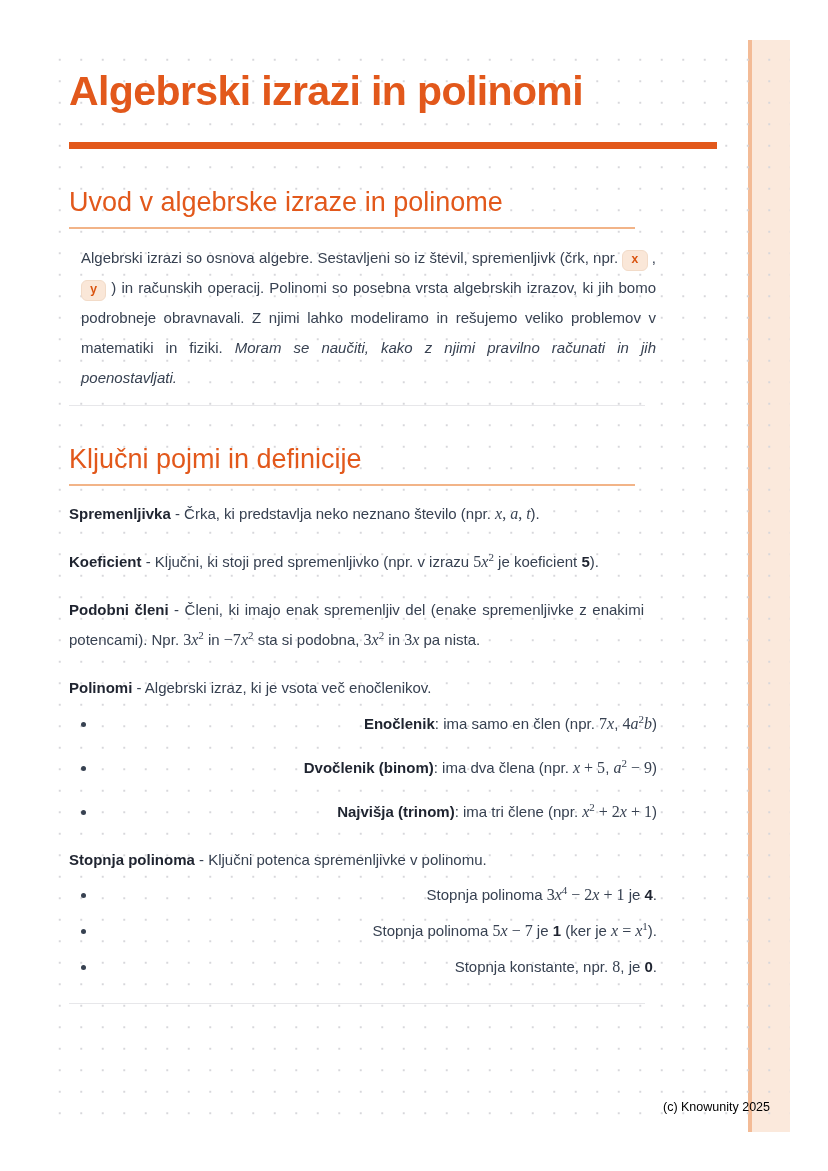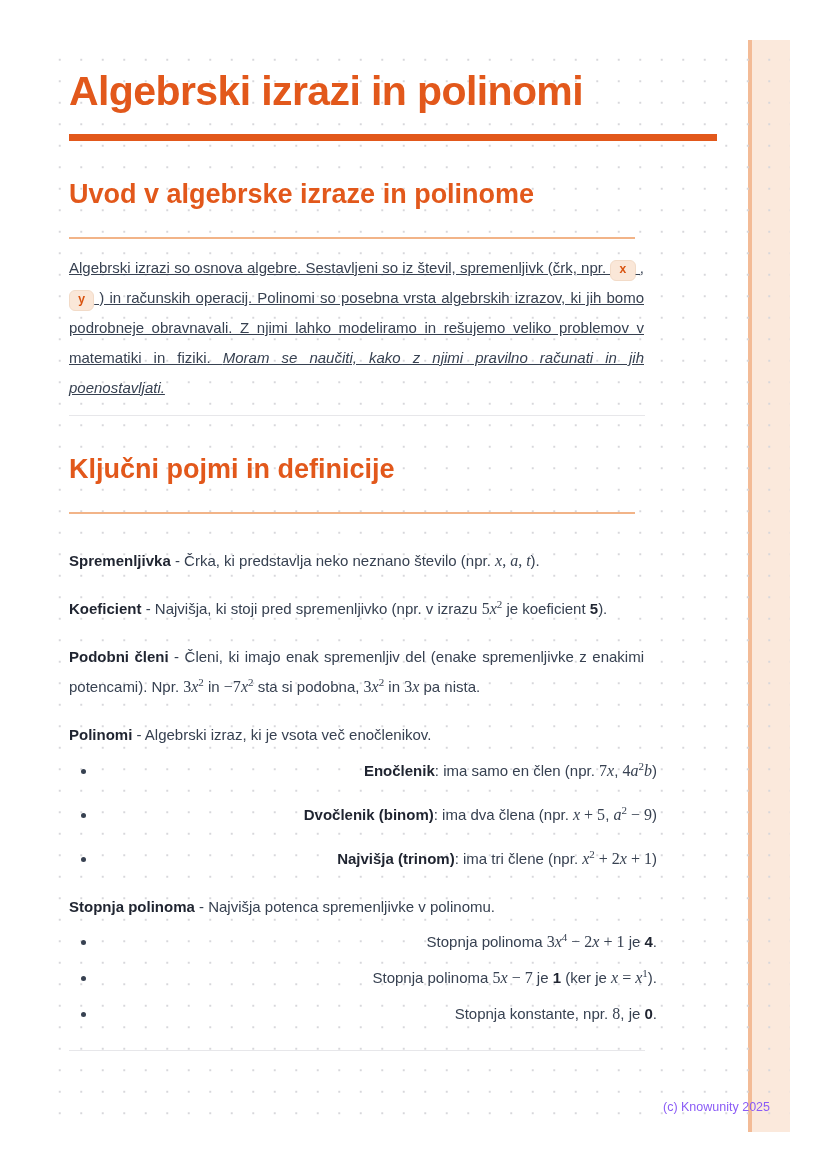--- a/index.html
+++ b/index.html
@@ -17,36 +17,36 @@
     position:absolute;left:45px;top:40px;width:745px;height:1092px;
     background-image:radial-gradient(circle, #d7d7db 1.1px, rgba(0,0,0,0) 1.4px);
     background-size:21.5px 21.5px;background-position:4px 9px;
     pointer-events:none;
   }
   .content{
     position:absolute;left:69px;top:40px;width:648px;color:#374151;
   }
   h1.page-title{
     margin:28px 0 0 0;font-size:41px;line-height:46px;letter-spacing:-0.6px;
-    font-weight:700;color:#e2581b;padding-bottom:20px;border-bottom:7px solid #e2581b;
+    font-weight:700;color:#e2581b;padding-bottom:28px;border-bottom:7px solid #e2581b;
   }
   h2.section-heading{
-    margin:38px 0 0 0;font-size:27px;line-height:31px;font-weight:700;color:#e2581b;
-    width:566px;padding-bottom:27px;border-bottom:2px solid #f2b488;
+    margin:38px 0 0 0;font-size:27px;line-height:31px;font-weight:400;color:#e2581b;
+    width:566px;padding-bottom:9px;border-bottom:2px solid #f2b488;
   }
   h2.second{}
   p.body-par{
-    margin:14px 0 0 0;width:575px;font-size:15px;line-height:30px;
-    text-align:justify;color:#374151;text-decoration:underline;
+    margin:14px 0 0 12px;width:575px;font-size:15px;line-height:30px;
+    text-align:justify;color:#374151;
   }
   p.def-par{
     margin:18px 0 0 0;width:575px;font-size:15px;line-height:30px;
     text-align:justify;color:#374151;
   }
-  p.first-def{margin-top:32px;}
+  p.first-def{margin-top:13px;}
   hr.section-divider{
     border:none;border-top:1px solid #e7e7ea;width:576px;
     margin:12px 0 12px 0;
   }
   hr.bottom-divider{margin-top:22px;}
   ul.doc-list{
     margin:6px 0 0 0;padding:0 0 0 28px;list-style:disc;width:560px;text-align:right;
   }
   ul.doc-list li{
     font-size:15px;line-height:30px;color:#374151;margin:0 0 14px 0;padding-left:4px;
@@ -61,21 +61,21 @@
   sup.ssup{
     font-family:"Liberation Serif",serif;font-size:11px;line-height:0;
     vertical-align:super;
   }
   .sbadge{
     display:inline-block;background:#fae7d8;border:1px solid #f2dbc8;border-radius:6px;
     padding:1px 8px 2px 8px;font-family:"Liberation Mono",monospace;font-size:12px;
     font-weight:700;color:#d9530f;line-height:16px;vertical-align:baseline;
   }
   .footer-copyright{
-    position:absolute;top:1100px;right:58px;font-size:12.5px;color:#8b5cf6;
+    position:absolute;top:1100px;right:58px;font-size:12.5px;color:#000000;
   }
 </style>
 </head>
 <body>
 
 <div class="accent-strip"></div>
 <div class="dot-grid"></div>
 
 <div class="content">
 
@@ -83,31 +83,31 @@
 
   <h2 class="section-heading">Uvod v algebrske izraze in polinome</h2>
 
   <p class="body-par"><span class="sp">Algebrski izrazi so osnova algebre. Sestavljeni so iz števil, spremenljivk (črk, npr. </span><span class="sbadge">x</span><span class="sp"> , </span><span class="sbadge">y</span><span class="sp"> ) in računskih operacij. Polinomi so posebna vrsta algebrskih izrazov, ki jih bomo podrobneje obravnavali. Z njimi lahko modeliramo in rešujemo veliko problemov v matematiki in fiziki. </span><span class="si">Moram se naučiti, kako z njimi pravilno računati in jih poenostavljati.</span></p>
 
   <hr class="section-divider">
 
   <h2 class="section-heading second">Ključni pojmi in definicije</h2>
 
   <p class="def-par first-def"><span class="sb">Spremenljivka</span><span class="sp"> - Črka, ki predstavlja neko neznano število (npr. </span><span class="smi">x</span><span class="smn">, </span><span class="smi">a</span><span class="smn">, </span><span class="smi">t</span><span class="sp">).</span></p>
-  <p class="def-par"><span class="sb">Koeficient</span><span class="sp"> - Najvišja, ki stoji pred spremenljivko (npr. v izrazu </span><span class="smn">5</span><span class="smi">x</span><sup class="ssup">2</sup><span class="sp"> je koeficient </span><span class="sb">5</span><span class="sp">).</span></p>
+  <p class="def-par"><span class="sb">Koeficient</span><span class="sp"> - Ključni, ki stoji pred spremenljivko (npr. v izrazu </span><span class="smn">5</span><span class="smi">x</span><sup class="ssup">2</sup><span class="sp"> je koeficient </span><span class="sb">5</span><span class="sp">).</span></p>
   <p class="def-par"><span class="sb">Podobni členi</span><span class="sp"> - Členi, ki imajo enak spremenljiv del (enake spremenljivke z enakimi potencami). Npr. </span><span class="smn">3</span><span class="smi">x</span><sup class="ssup">2</sup><span class="sp"> in </span><span class="smn">−7</span><span class="smi">x</span><sup class="ssup">2</sup><span class="sp"> sta si podobna, </span><span class="smn">3</span><span class="smi">x</span><sup class="ssup">2</sup><span class="sp"> in </span><span class="smn">3</span><span class="smi">x</span><span class="sp"> pa nista.</span></p>
   <p class="def-par"><span class="sb">Polinomi</span><span class="sp"> - Algebrski izraz, ki je vsota več enočlenikov.</span></p>
 
   <ul class="doc-list monomial-list">
     <li><span class="sb">Enočlenik</span><span class="sp">: ima samo en člen (npr. </span><span class="smn">7</span><span class="smi">x</span><span class="sp">, </span><span class="smn">4</span><span class="smi">a</span><sup class="ssup">2</sup><span class="smi">b</span><span class="sp">)</span></li>
     <li><span class="sb">Dvočlenik (binom)</span><span class="sp">: ima dva člena (npr. </span><span class="smi">x</span><span class="smn"> + 5</span><span class="sp">, </span><span class="smi">a</span><sup class="ssup">2</sup><span class="smn"> − 9</span><span class="sp">)</span></li>
     <li><span class="sb">Najvišja (trinom)</span><span class="sp">: ima tri člene (npr. </span><span class="smi">x</span><sup class="ssup">2</sup><span class="smn"> + 2</span><span class="smi">x</span><span class="smn"> + 1</span><span class="sp">)</span></li>
   </ul>
 
-  <p class="def-par"><span class="sb">Stopnja polinoma</span><span class="sp"> - Najvišja potenca spremenljivke v polinomu.</span></p>
+  <p class="def-par"><span class="sb">Stopnja polinoma</span><span class="sp"> - Ključni potenca spremenljivke v polinomu.</span></p>
 
   <ul class="doc-list degree-list">
     <li><span class="sp">Stopnja polinoma </span><span class="smn">3</span><span class="smi">x</span><sup class="ssup">4</sup><span class="smn"> − 2</span><span class="smi">x</span><span class="smn"> + 1</span><span class="sp"> je </span><span class="sb">4</span><span class="sp">.</span></li>
     <li><span class="sp">Stopnja polinoma </span><span class="smn">5</span><span class="smi">x</span><span class="smn"> − 7</span><span class="sp"> je </span><span class="sb">1</span><span class="sp"> (ker je </span><span class="smi">x</span><span class="smn"> = </span><span class="smi">x</span><sup class="ssup">1</sup><span class="sp">).</span></li>
     <li><span class="sp">Stopnja konstante, npr. </span><span class="smn">8</span><span class="sp">, je </span><span class="sb">0</span><span class="sp">.</span></li>
   </ul>
 
   <hr class="section-divider bottom-divider">
 
 </div>

